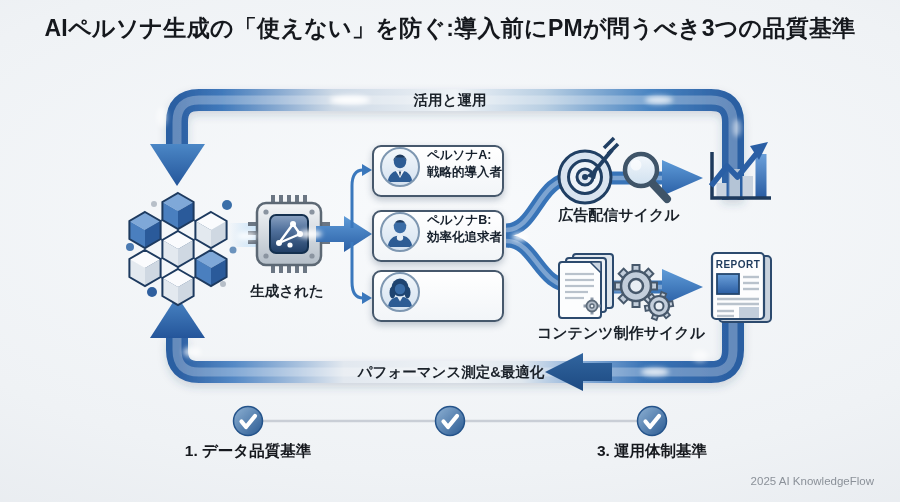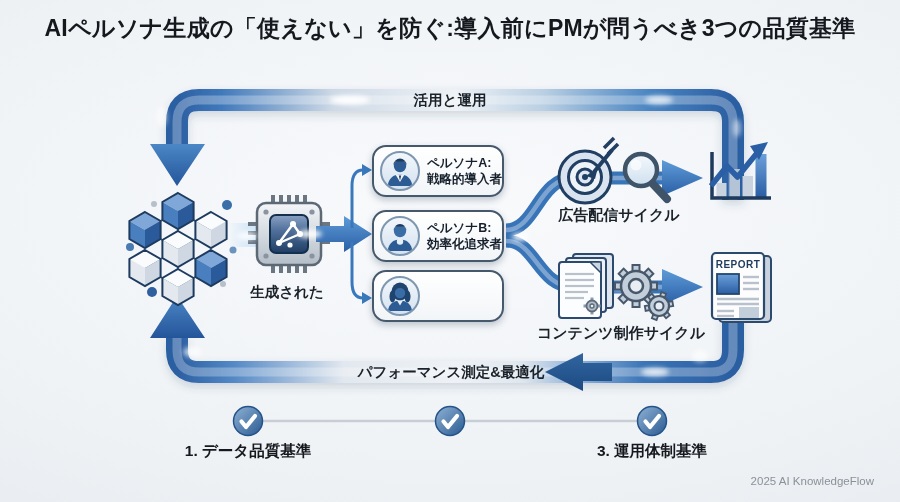--- a/index.html
+++ b/index.html
@@ -4,24 +4,24 @@
 <style>
   html,body{margin:0;padding:0;background:#e9ecf0;}
   #canvas{position:relative;width:900px;height:502px;overflow:hidden;
     font-family:"Liberation Sans","DejaVu Sans",sans-serif;
     background:radial-gradient(120% 95% at 50% 42%, #f8fafc 0%, #eff2f5 55%, #e2e6eb 100%);}
   .abs{position:absolute;}
   #title{left:0;right:0;top:13px;text-align:center;font-size:23px;font-weight:bold;
     color:#15181d;letter-spacing:.3px;}
   .band-label{font-size:14.5px;font-weight:bold;color:#1a2129;text-align:center;}
   .icon-label{font-size:15px;font-weight:bold;color:#1a2129;text-align:center;}
-  .cluster-label{font-size:14.5px;font-weight:bold;color:#1a2129;text-align:center;line-height:1.25;}
+  .cluster-label{font-size:14.5px;font-weight:bold;color:#1a2129;text-align:center;line-height:1.25;font-family:Liberation Mono, monospace;}
   .persona-card{position:absolute;left:372px;width:132px;height:52px;background:linear-gradient(180deg,#ffffff,#f2f5f8);
-    border:2px solid #46586c;border-radius:14px;box-shadow:0 3px 7px rgba(40,60,90,.28);
-    display:flex;align-items:center;box-sizing:border-box;}
+    border:2px solid #46586c;border-radius:9px;box-shadow:0 3px 7px rgba(40,60,90,.28);
+    display:flex;box-sizing:border-box;}
   .avatar{width:40px;height:40px;border-radius:50%;margin-left:6px;flex:0 0 auto;
     background:linear-gradient(180deg,#f2f7fb,#d5e2f0);border:2px solid #7e97b1;
     overflow:hidden;box-sizing:border-box;display:block;}
   .persona-text{margin-left:7px;font-size:12.5px;font-weight:bold;color:#16202c;line-height:1.32;}
   .criteria-label{font-size:15.5px;font-weight:bold;color:#15181d;text-align:center;}
   #footer{right:26px;top:475px;font-size:11.5px;color:#8b9199;text-align:right;}
 </style>
 </head>
 <body>
 

